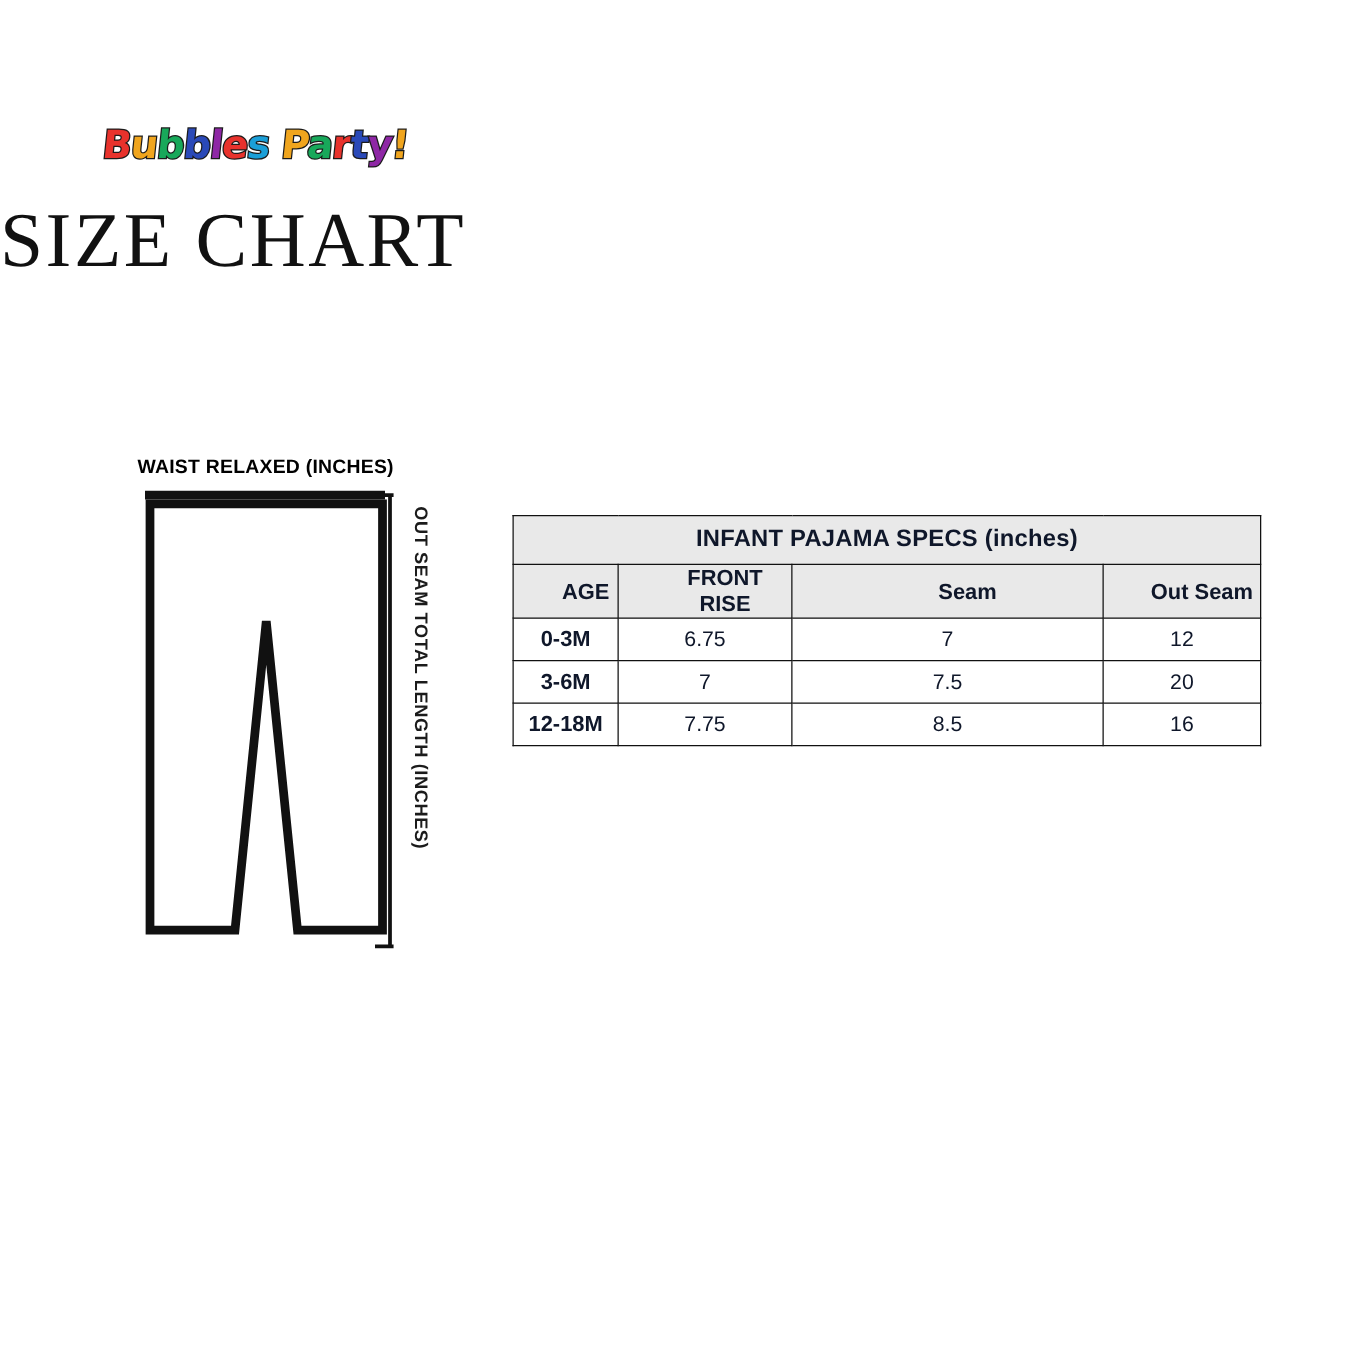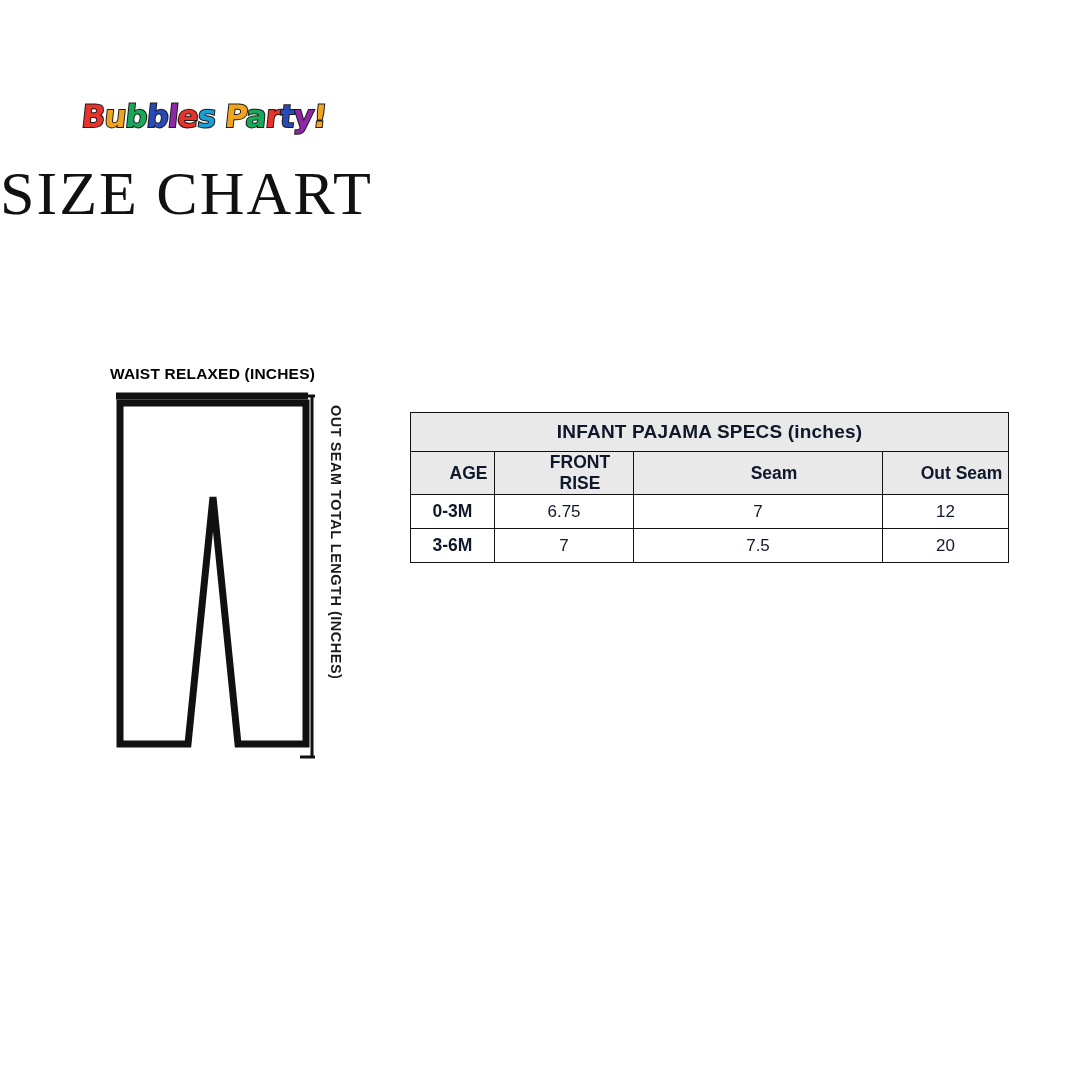--- a/index.html
+++ b/index.html
@@ -188,14 +188,20 @@
       <td>6.75</td>
       <td>7</td>
       <td>12</td>
     </tr>
     <tr>
       <td class="age-cell">3-6M</td>
       <td>7</td>
       <td>7.5</td>
       <td>20</td>
     </tr>
+    <tr>
+      <td class="age-cell">12-18M</td>
+      <td>7.75</td>
+      <td>8.5</td>
+      <td>16</td>
+    </tr>
   </tbody>
 </table>
 
 </body></html>

